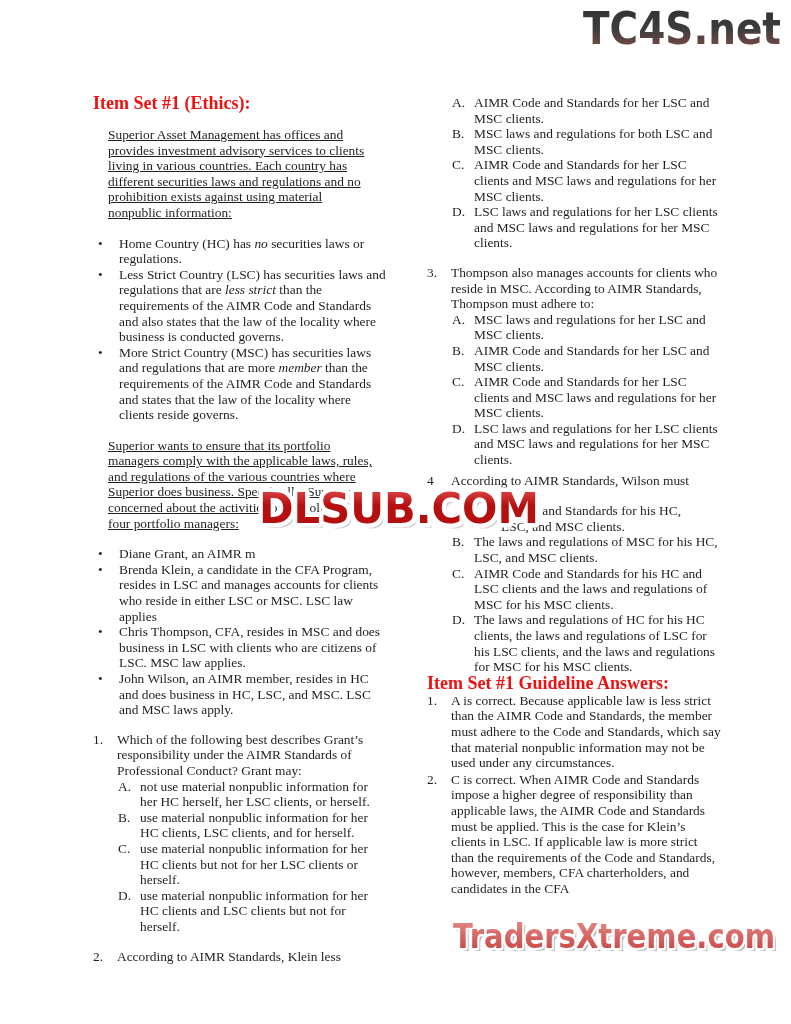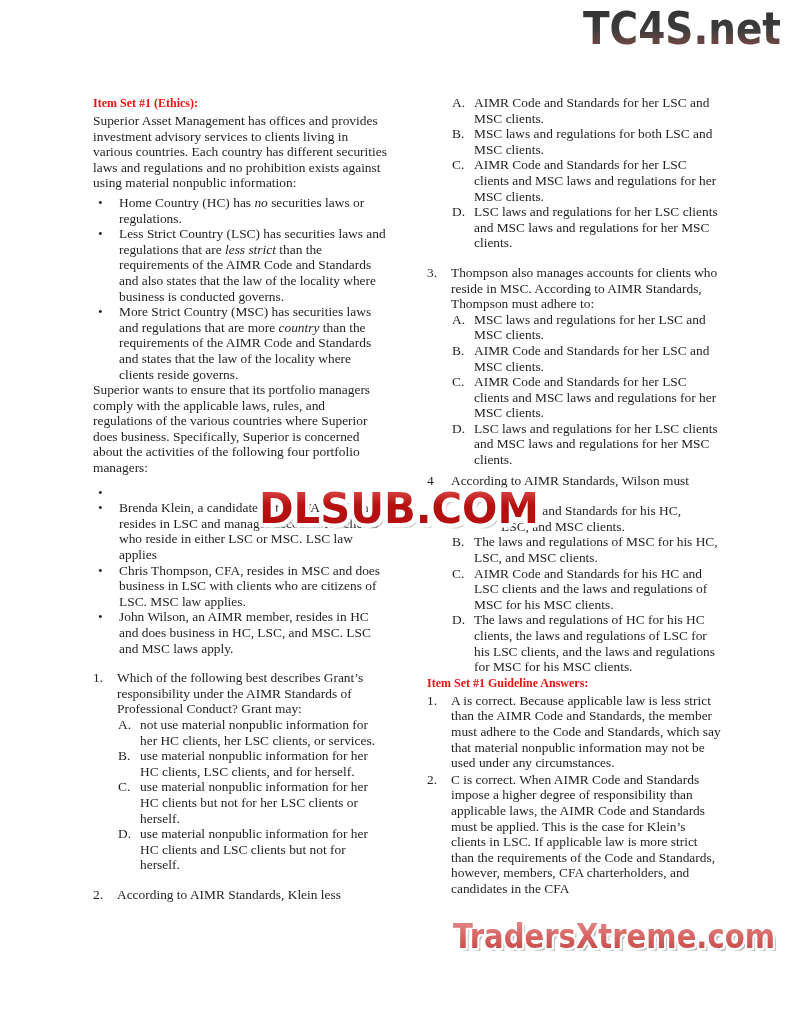--- a/index.html
+++ b/index.html
@@ -3,22 +3,22 @@
 <meta charset="utf-8">
 <style>
   html,body{margin:0;padding:0;background:#fff;overflow:hidden;}
   .page{position:relative;width:791px;height:972px;background:#ffffff;
         font-family:"Liberation Serif",serif;font-size:13.4px;line-height:15.6px;
         color:var(--ink,#1f1f1f);}
   .col{position:absolute;top:95px;}
   #left-col{left:93px;width:294px;}
   #right-col{left:427px;width:296px;}
 
-  .block-heading{color:var(--red,#ee1111);font-weight:bold;font-size:12px;line-height:17px;margin:0 0 1px 0;}
-  .block-para{margin:0;}
+  .block-heading{color:var(--red,#ee1111);font-weight:bold;font-size:18px;line-height:17px;margin:0 0 1px 0;}
+  .block-para{margin:15px;text-decoration:underline;}
   .block-bullets{margin:4px 0 0 0;}
   .block-bullets.gap-top{margin-top:9px;}
   .bullet{display:flex;}
   .dot{width:26px;padding-left:5px;box-sizing:border-box;}
   .btext{flex:1;}
   .bline{display:block;}
   .it{font-style:italic;}
 
   .block-q{margin-top:14px;}
   .block-q.first{margin-top:0;}
@@ -64,28 +64,29 @@
         <div class="bullet">
           <span class="dot">•</span>
           <div class="btext"><span>Home Country (HC) has </span><span class="it">no</span><span> securities laws or regulations.</span></div>
         </div>
         <div class="bullet">
           <span class="dot">•</span>
           <div class="btext"><span>Less Strict Country (LSC) has securities laws and regulations that are </span><span class="it">less strict</span><span> than the requirements of the AIMR Code and Standards and also states that the law of the locality where business is conducted governs.</span></div>
         </div>
         <div class="bullet">
           <span class="dot">•</span>
-          <div class="btext"><span>More Strict Country (MSC) has securities laws and regulations that are more </span><span class="it">country</span><span> than the requirements of the AIMR Code and Standards and states that the law of the locality where clients reside governs.</span></div>
+          <div class="btext"><span>More Strict Country (MSC) has securities laws and regulations that are more </span><span class="it">member</span><span> than the requirements of the AIMR Code and Standards and states that the law of the locality where clients reside governs.</span></div>
         </div>
       </div>
       <div class="block-para"><span>Superior wants to ensure that its portfolio managers comply with the applicable laws, rules, and regulations of the various countries where Superior does business. Specifically, Superior is concerned about the activities of the following four portfolio managers:</span></div>
       <div class="block-bullets gap-top">
         <div class="bullet">
           <span class="dot">•</span>
           <div class="btext">
+            <div class="bline">Diane Grant, an AIMR m</div>
           </div>
         </div>
         <div class="bullet">
           <span class="dot">•</span>
           <div class="btext"><span>Brenda Klein, a candidate in the CFA Program, resides in LSC and manages accounts for clients who reside in either LSC or MSC. LSC law applies</span></div>
         </div>
         <div class="bullet">
           <span class="dot">•</span>
           <div class="btext"><span>Chris Thompson, CFA, resides in MSC and does business in LSC with clients who are citizens of LSC. MSC law applies.</span></div>
         </div>
@@ -95,21 +96,21 @@
         </div>
       </div>
       <div class="block-q">
         <div class="qrow">
           <span class="qnum">1.</span>
           <div class="qbody">Which of the following best describes Grant’s responsibility under the AIMR Standards of Professional Conduct? Grant may:</div>
         </div>
         <div class="opts">
           <div class="opt">
             <span class="olabel">A.</span>
-            <div class="otext">not use material nonpublic information for her HC clients, her LSC clients, or services.</div>
+            <div class="otext">not use material nonpublic information for her HC herself, her LSC clients, or herself.</div>
           </div>
           <div class="opt">
             <span class="olabel">B.</span>
             <div class="otext">use material nonpublic information for her HC clients, LSC clients, and for herself.</div>
           </div>
           <div class="opt">
             <span class="olabel">C.</span>
             <div class="otext">use material nonpublic information for her HC clients but not for her LSC clients or herself.</div>
           </div>
           <div class="opt">

